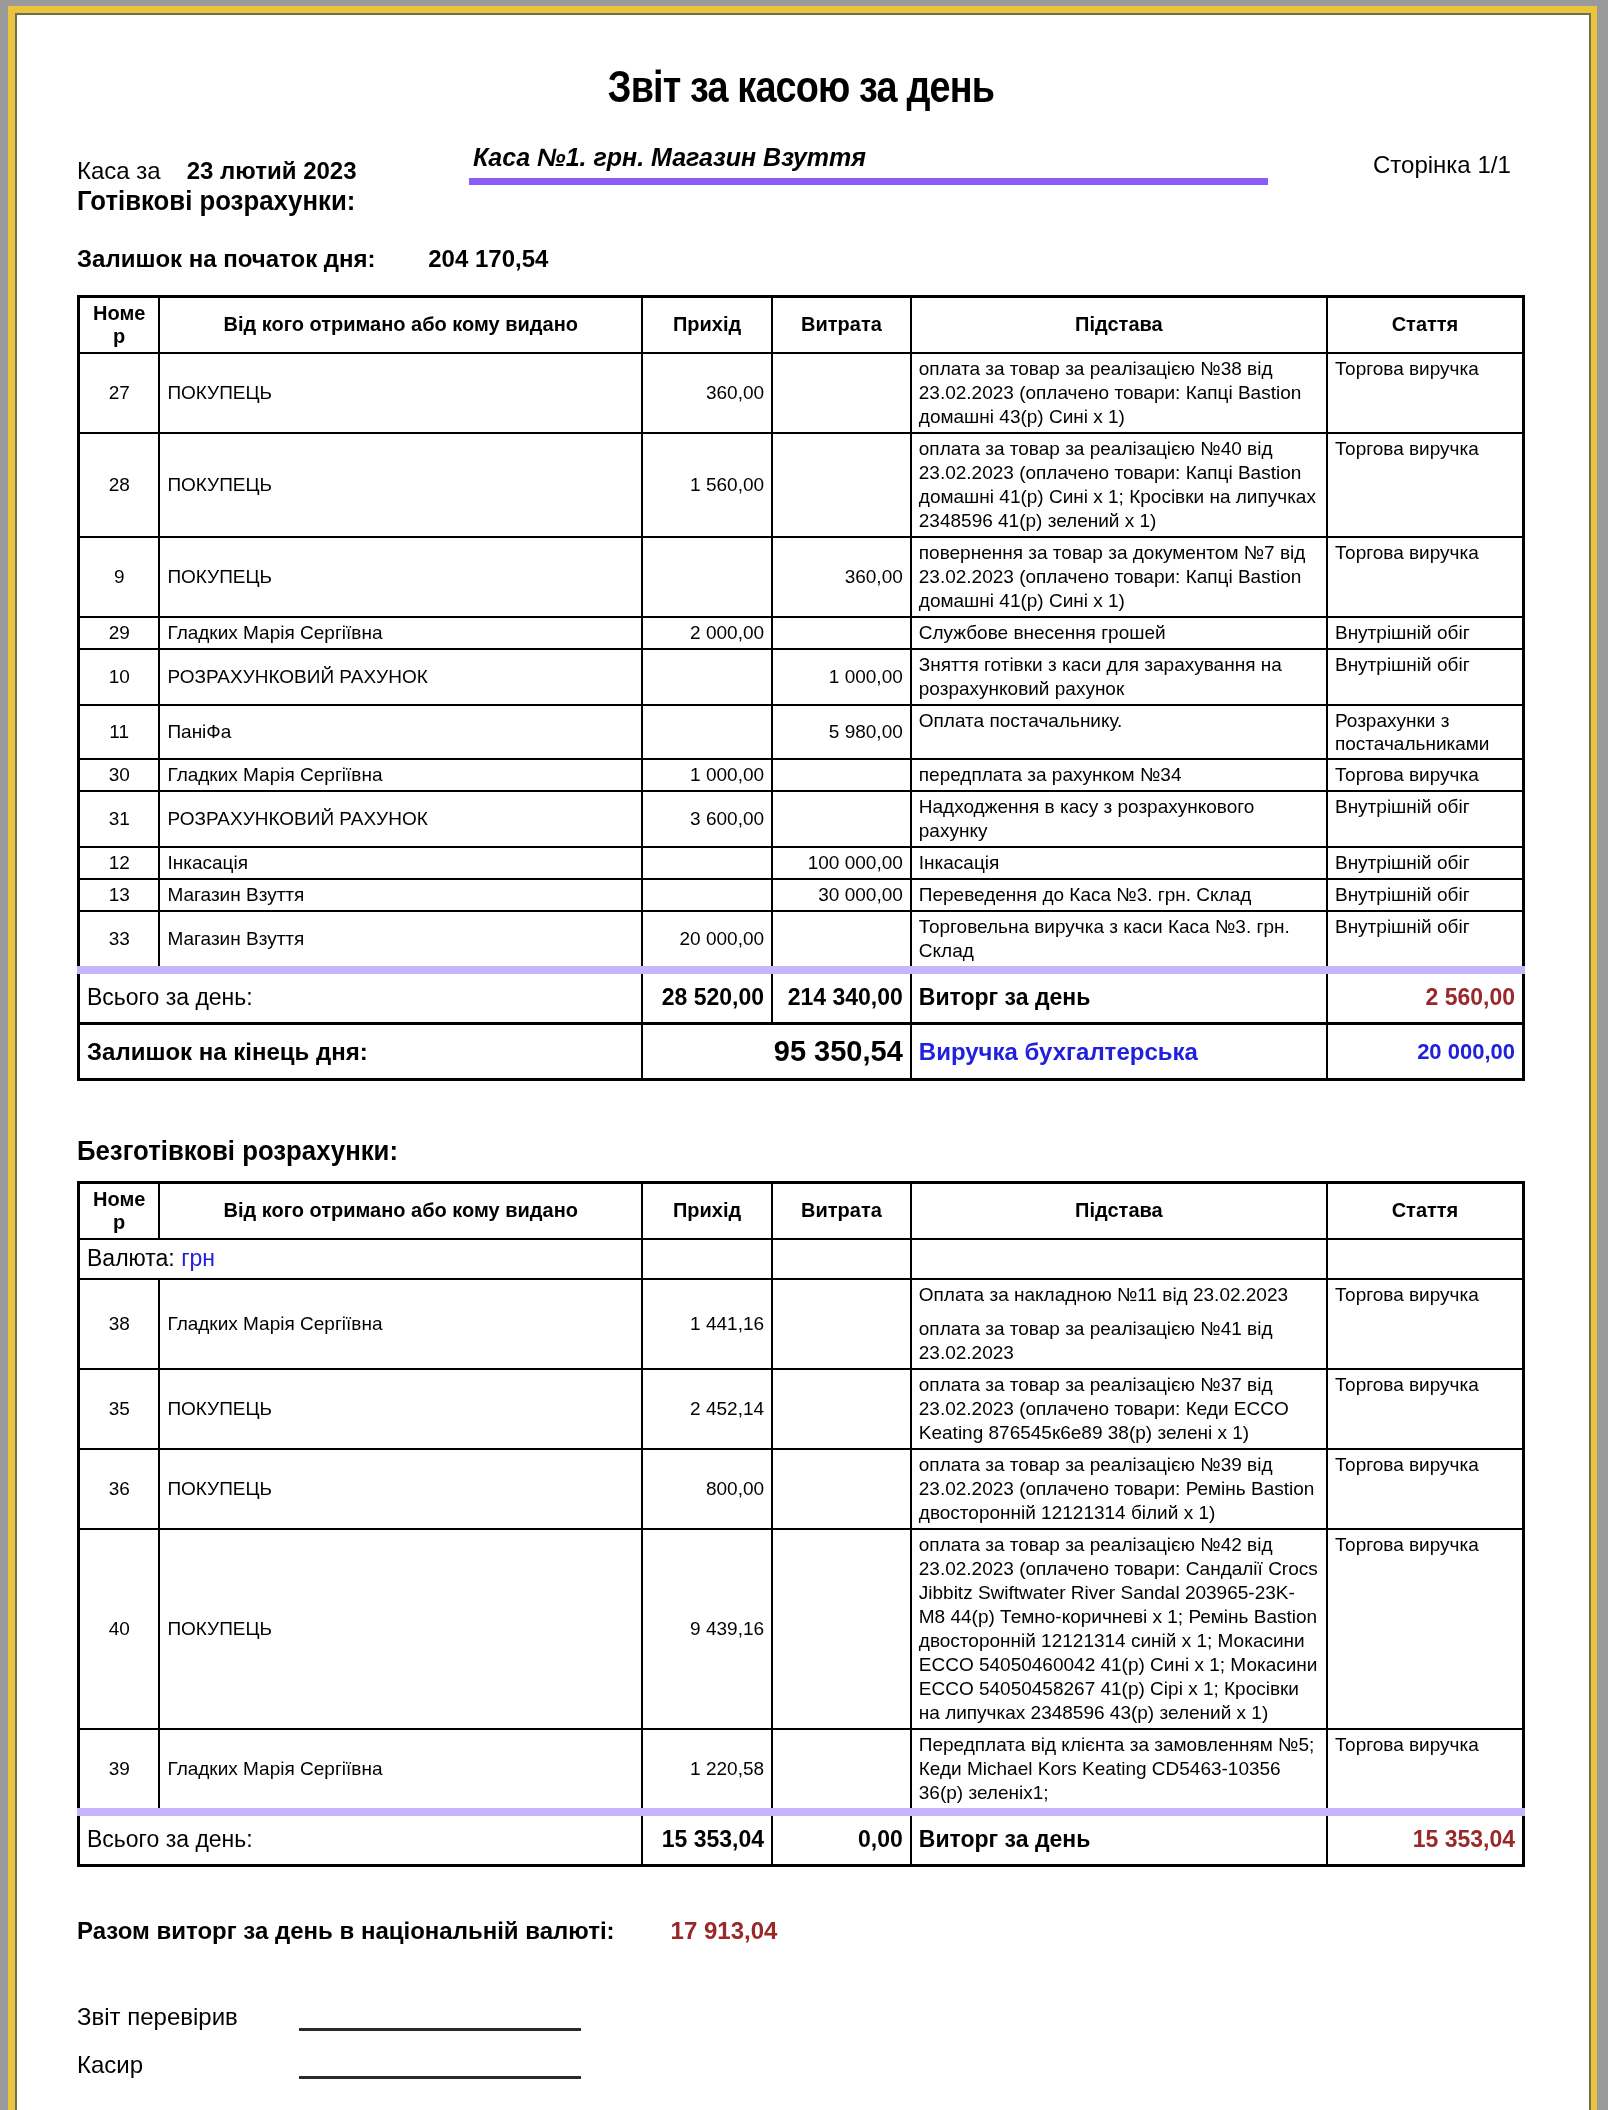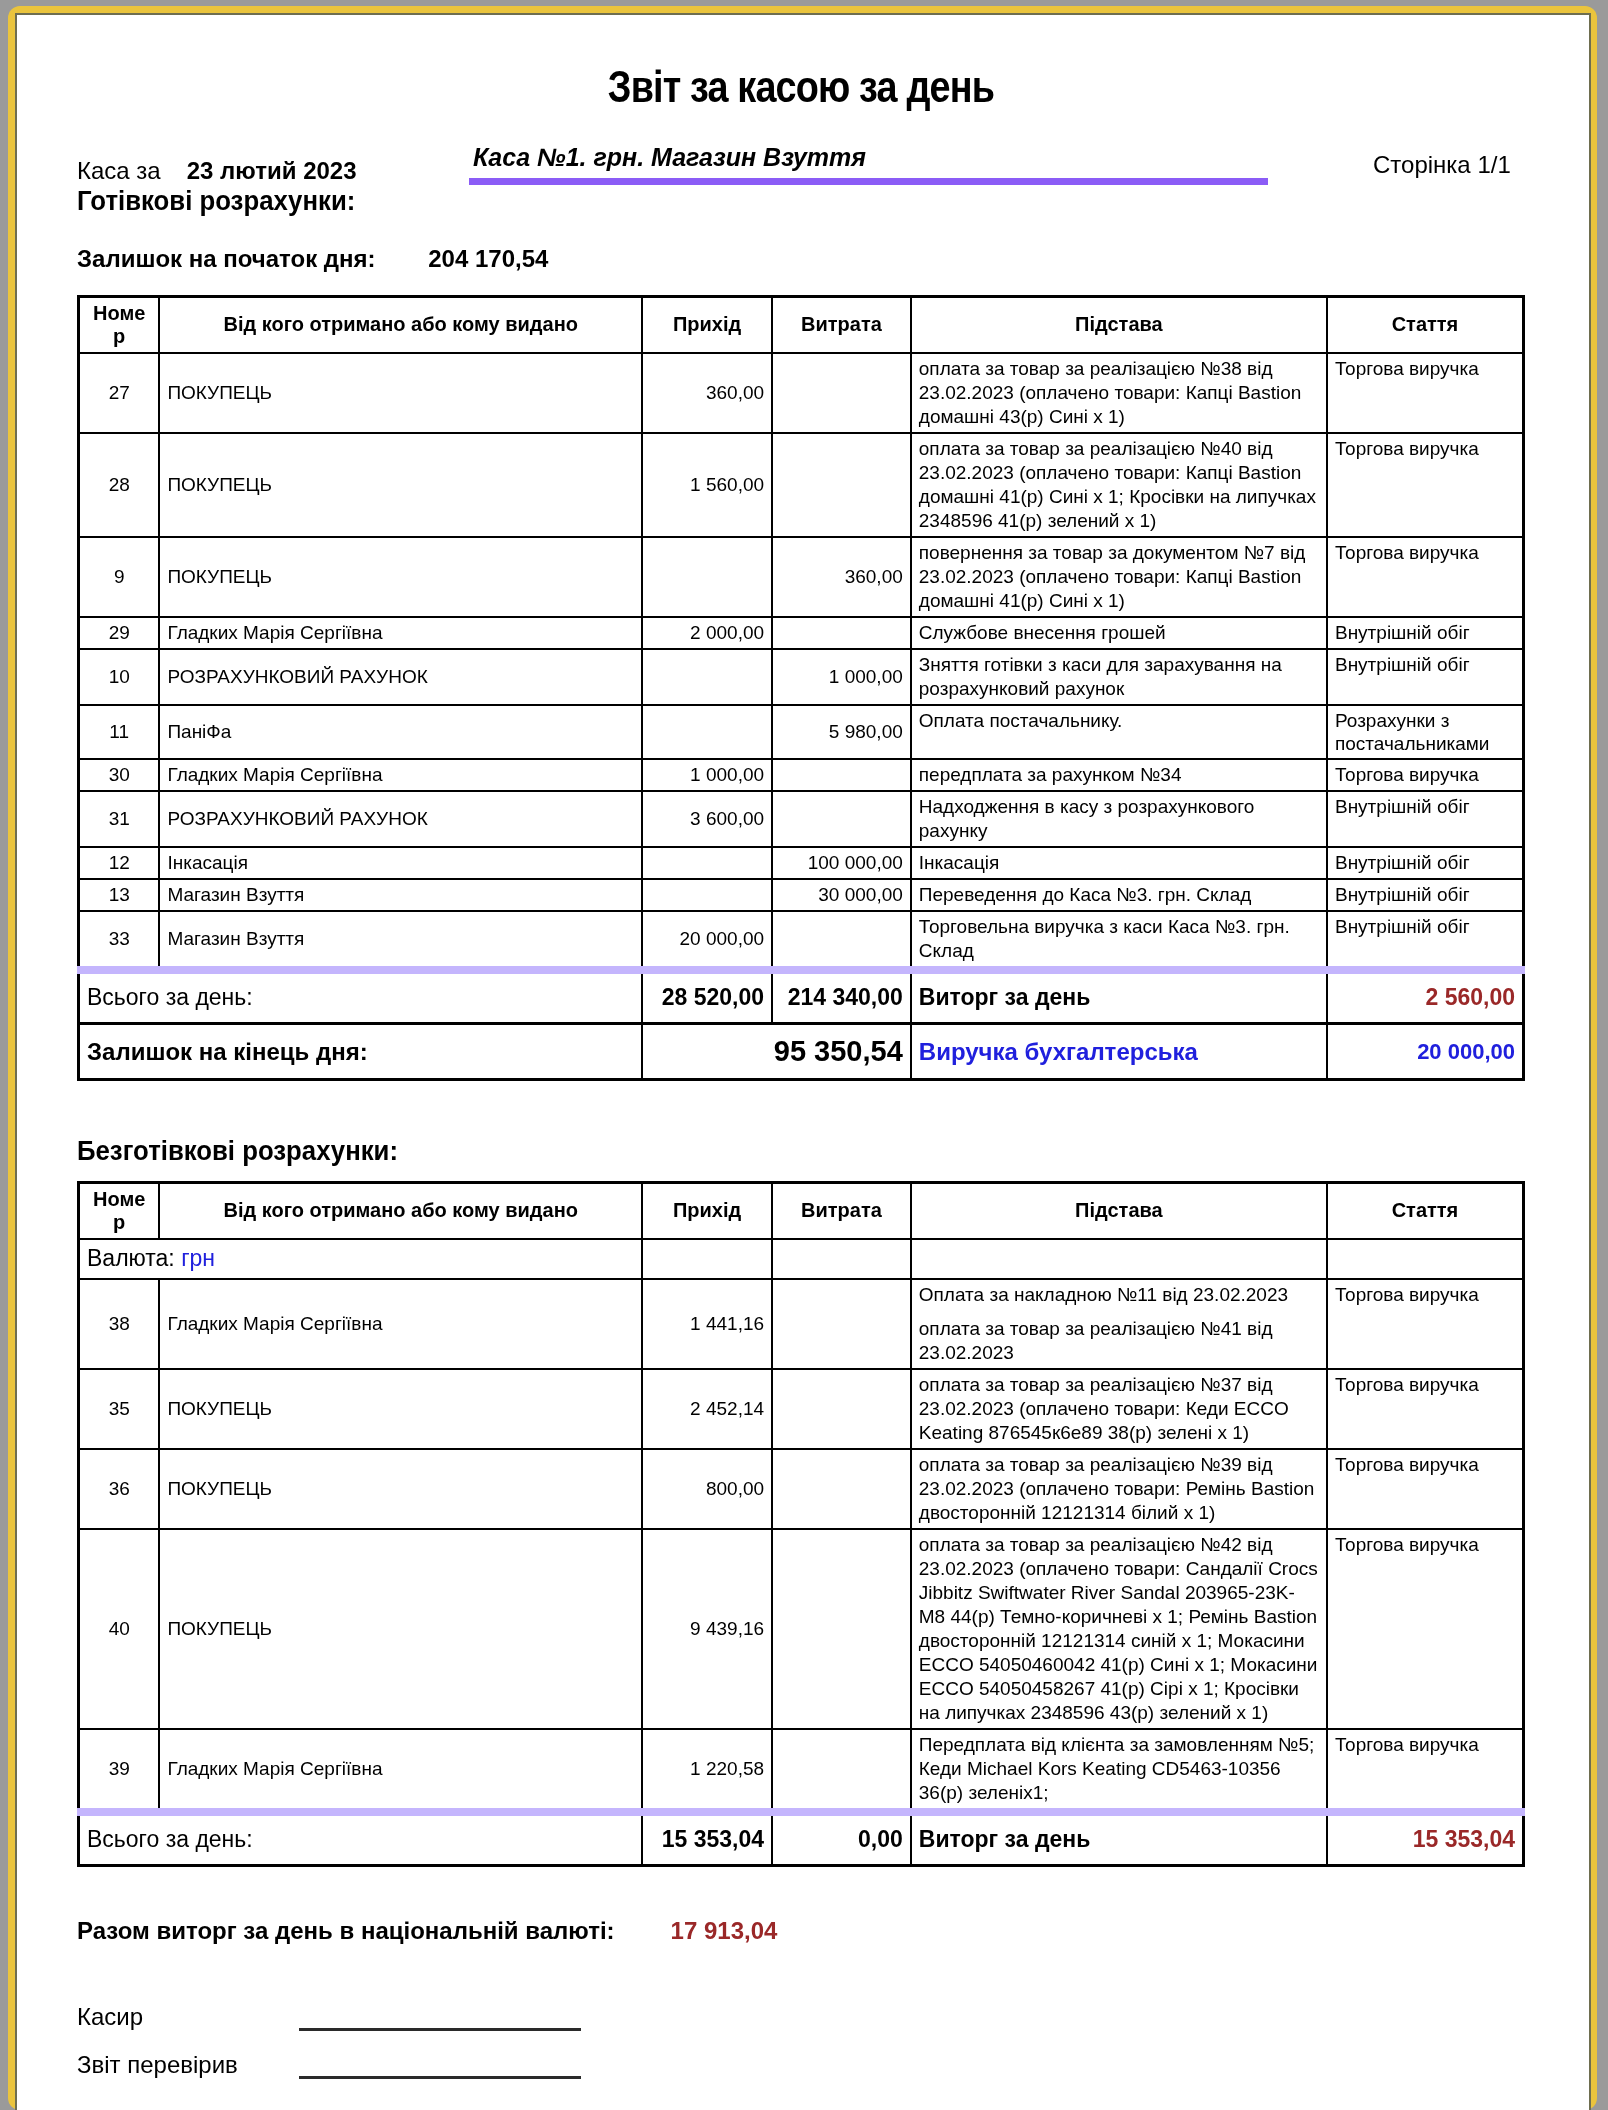--- a/index.html
+++ b/index.html
@@ -3,21 +3,21 @@
 <meta charset="utf-8">
 <style>
   :root{
     --maroon:#9a2828; --blue:#2020dd; --gold:#eac43d;
     --frame_gray:#9a9a9a; --frame_line:#6e6e50; --ink:#000;
   }
   *{box-sizing:border-box;}
   html,body{margin:0;padding:0;}
   body{width:1608px;height:2110px;overflow:hidden;font-family:"Liberation Sans",sans-serif;color:#000;}
   .frame-gray{width:100%;height:100%;background:var(--frame_gray);padding:6px 11px 0 8px;}
-  .frame-gold{width:100%;height:100%;background:var(--gold);padding:7px 6px 0 7px;border-radius:12px;}
+  .frame-gold{width:100%;height:100%;background:var(--gold);padding:7px 6px 0 7px;}
   .page{width:100%;height:100%;background:#fff;border:2px solid var(--frame_line);border-bottom:none;
         padding:0 64px 0 60px;overflow:hidden;}
 
   .title-wrap{margin-top:46px;text-align:center;}
   .page-title{display:inline-block;font-size:45px;font-weight:bold;letter-spacing:-1px;transform:scaleX(0.84);white-space:nowrap;}
 
   .doc-header{display:flex;align-items:flex-end;margin-top:30px;font-size:24px;}
   .dh-left{width:392px;white-space:nowrap;}
   .dh-date{font-weight:bold;margin-left:26px;}
   .dh-mid{flex:1;border-bottom:7px solid #8b5cf6;padding:0 4px 6px 4px;margin-right:105px;
@@ -338,23 +338,23 @@
       </tr>
     </tbody>
   </table>
 
   <div class="footer-total">
     <span>Разом виторг за день в національній валюті:</span>
     <span class="val maroon">17 913,04</span>
   </div>
 
   <div class="sign-row">
+    <div class="sign-label">Звіт перевірив</div>
+    <div class="sign-line"></div>
+  </div>
+  <div class="sign-row">
     <div class="sign-label">Касир</div>
-    <div class="sign-line"></div>
-  </div>
-  <div class="sign-row">
-    <div class="sign-label">Звіт перевірив</div>
     <div class="sign-line"></div>
   </div>
 
 </div>
 </div>
 </div>
 
 </body></html>

